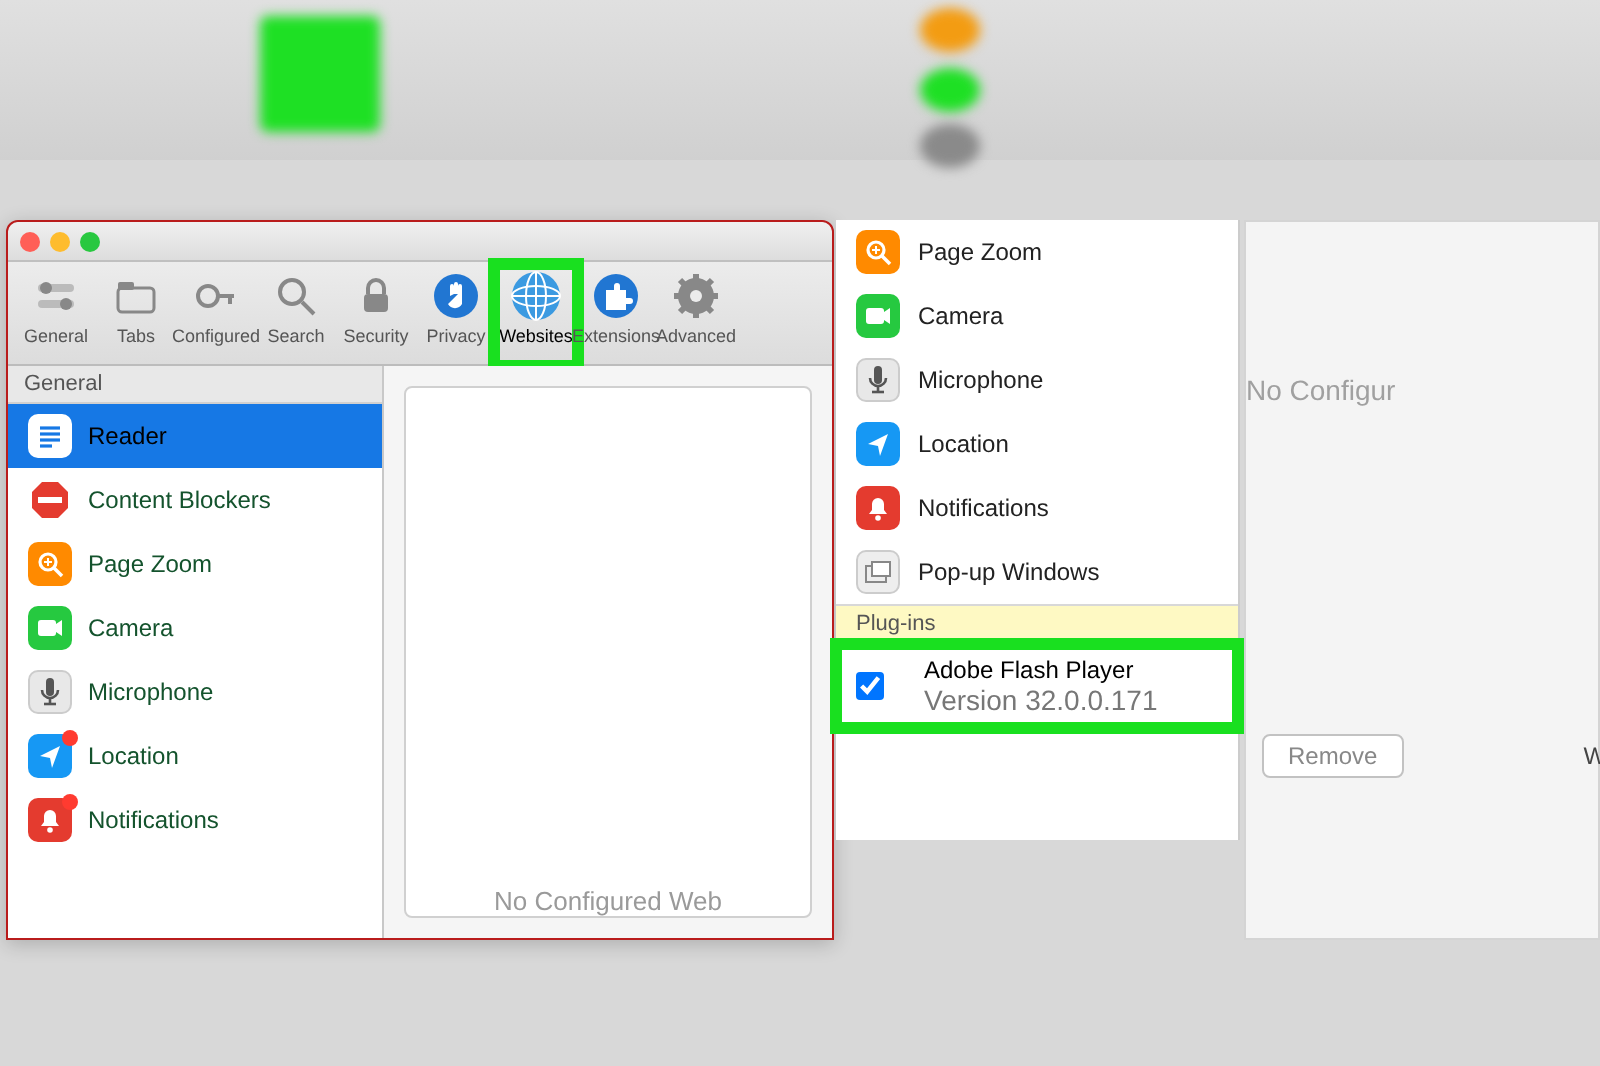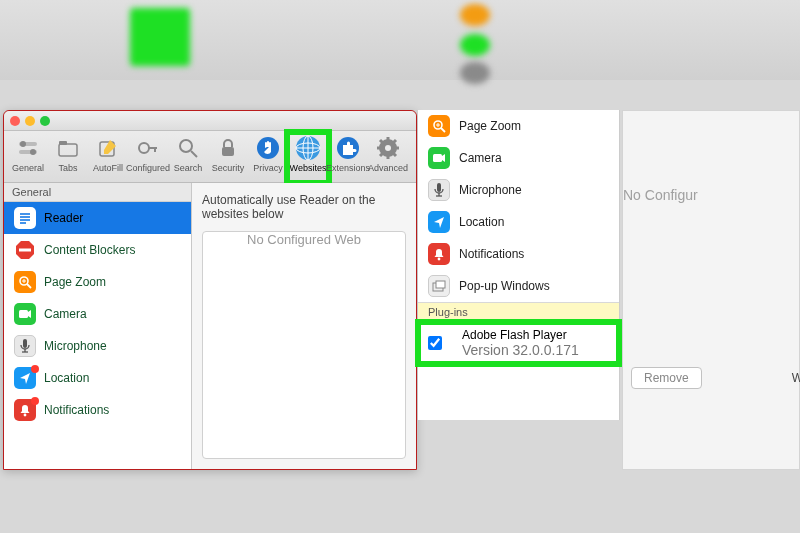--- a/index.html
+++ b/index.html
@@ -66,21 +66,21 @@
 .side-item .badge { position: relative; }
 .side-item .dot { position: absolute; top: -2px; right: -3px; width: 8px; height: 8px; background: #ff3b30; border-radius: 50%; }
 .icon-box { width: 22px; height: 22px; border-radius: 5px; display: flex; align-items: center; justify-content: center; flex-shrink: 0; }
 .content {
   flex: 1; background: #f5f5f5; padding: 10px; color: #444;
   display: flex; flex-direction: column;
 }
 .content .hint { font-size: 12px; margin-bottom: 10px; }
 .content .list {
   flex: 1; background: #fff; border: 1px solid #d0d0d0; border-radius: 4px;
-  display: flex; align-items: flex-start; justify-content: center; color: #9a9a9a; font-size: 13px;
+  display: flex; align-items: flex-end; justify-content: center; color: #9a9a9a; font-size: 13px;
 }
 
 .panel2 {
   position: absolute; left: 418px; top: 110px; width: 202px; height: 310px;
   background: #fff; border-right: 1px solid #ccc;
 }
 .p2-item { display: flex; align-items: center; gap: 9px; padding: 5px 10px; height: 32px; font-size: 12px; color: #222; }
 .plugins-head { background: #fef9c3; padding: 3px 10px; font-size: 11px; color: #555; border-top: 1px solid #d8d8d8; border-bottom: 1px solid #d8d8d8; }
 .flash-row {
   display: flex; align-items: center; gap: 20px; padding: 6px 10px;
@@ -132,29 +132,20 @@
         <span>General</span>
       </div>
       <div class="tool">
         <div class="ic">
           <svg width="24" height="24">
             <rect x="3" y="8" width="18" height="12" rx="2" fill="none" stroke="#888" stroke-width="1.5"></rect>
             <rect x="3" y="5" width="8" height="4" rx="1" fill="#888"></rect>
           </svg>
         </div>
         <span>Tabs</span>
-      </div>
-      <div class="tool">
-        <div class="ic">
-          <svg width="24" height="24">
-            <rect x="4" y="6" width="14" height="14" rx="2" fill="none" stroke="#888" stroke-width="1.5"></rect>
-            <path d="M14 4 L20 10 L12 18 L8 18 L8 14 Z" fill="#f6c544"></path>
-          </svg>
-        </div>
-        <span>AutoFill</span>
       </div>
       <div class="tool">
         <div class="ic">
           <svg width="24" height="24">
             <circle cx="8" cy="12" r="5" fill="none" stroke="#888" stroke-width="2"></circle>
             <rect x="12" y="11" width="9" height="2" fill="#888"></rect>
             <rect x="18" y="11" width="2" height="5" fill="#888"></rect>
           </svg>
         </div>
         <span>Configured</span>
@@ -312,21 +303,20 @@
                   <circle cx="7" cy="12" r="1.4" fill="#fff"></circle>
                 </svg>
               </div>
               <span class="dot"></span>
             </span>
             <span>Notifications</span>
           </div>
         </div>
     </div>
     <div class="content">
-      <div class="hint">Automatically use Reader on the websites below</div>
       <div class="list">
         <span>No Configured Web</span>
       </div>
     </div>
   </div>
 </div>
 
 <div class="panel2">
   <div id="p2-items">
       <div class="p2-item">

